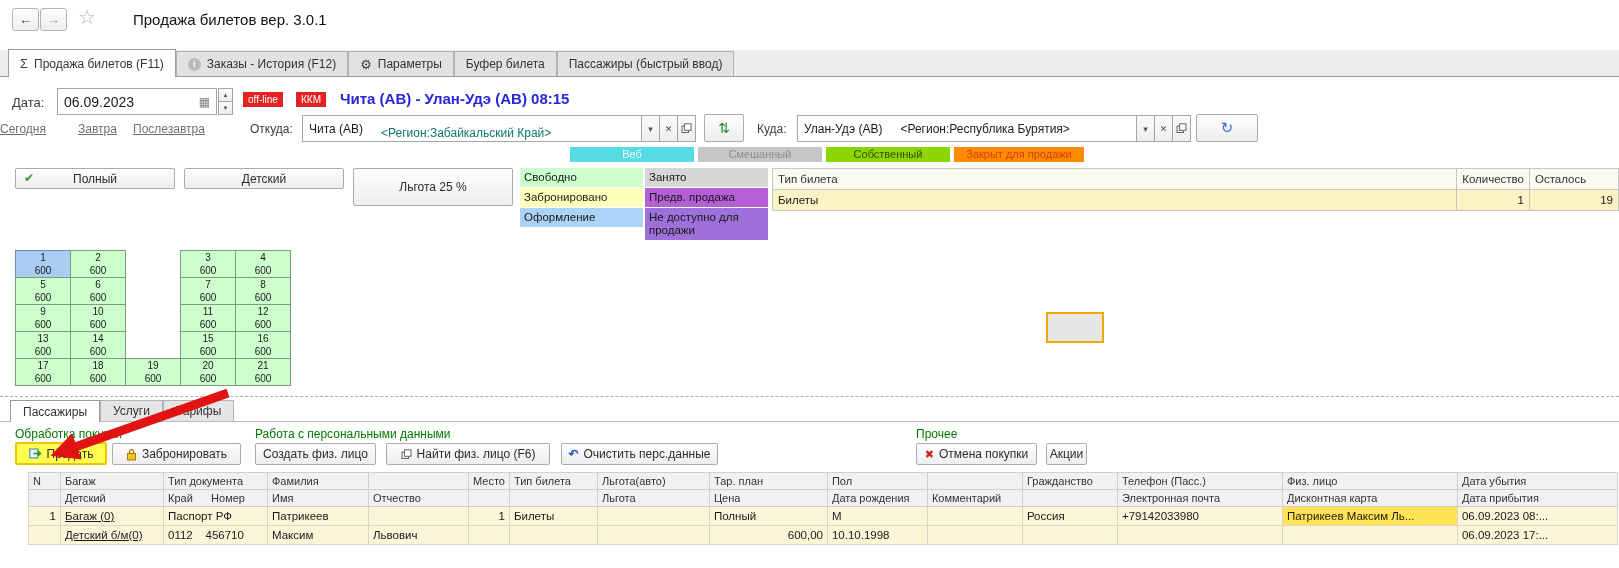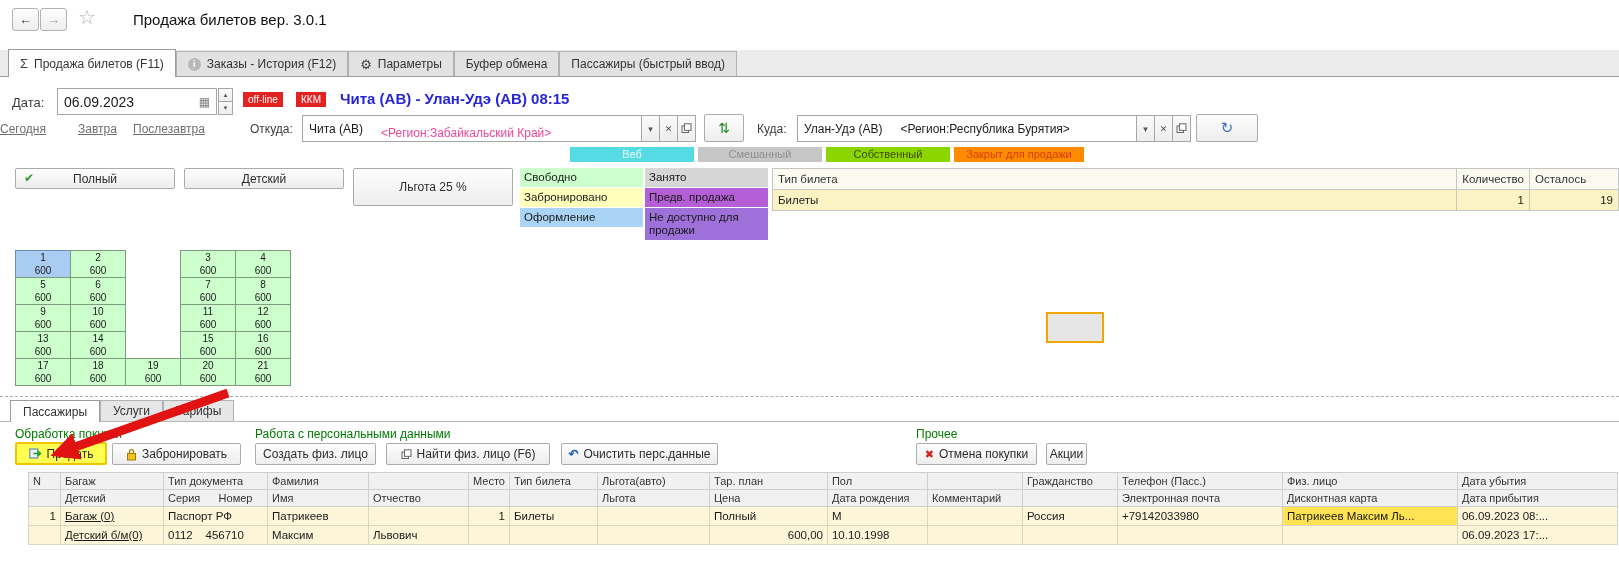--- a/index.html
+++ b/index.html
@@ -90,21 +90,21 @@
     </div>
     <div class="tab">
       <span class="infoicon">i</span>
       <span>Заказы - История (F12)</span>
     </div>
     <div class="tab">
       <span class="tabicon">⚙</span>
       <span>Параметры</span>
     </div>
     <div class="tab">
-      <span>Буфер обмена</span>
+      <span>Буфер билета</span>
     </div>
     <div class="tab">
       <span>Пассажиры (быстрый ввод)</span>
     </div>
   </div>
 
   <div class="abs lbl" style="left:12px;top:95px;font-size:13px;">Дата:</div>
   <div class="abs field" style="left:57px;top:88px;width:160px;height:27px;">
     <span style="font-size:14px;flex:1;">06.09.2023</span>
     <span style="color:#808080;font-size:12px;">▦</span>
@@ -121,21 +121,21 @@
   <div class="abs badge" style="left:296px;top:92px;">ККМ</div>
   <div class="abs route-header" style="left:340px;top:90px;">Чита (АВ) - Улан-Удэ (АВ) 08:15</div>
 
   <div class="abs qlink" style="left:0;top:122px;text-align:center;">Сегодня</div>
   <div class="abs qlink" style="left:78px;top:122px;">Завтра</div>
   <div class="abs qlink" style="left:133px;top:122px;">Послезавтра</div>
 
   <div class="abs lbl" style="left:250px;top:122px;">Откуда:</div>
   <div class="abs field" style="left:302px;top:115px;width:340px;height:27px;gap:18px;">
     <span>Чита (АВ)</span>
-    <span style="color:#ec4899;margin-top:8px;">&lt;Регион:Забайкальский Край&gt;</span>
+    <span style="color:#0f766e;margin-top:8px;">&lt;Регион:Забайкальский Край&gt;</span>
   </div>
   <div class="abs" style="left:642px;top:115px;display:flex;">
     <div class="minibtn">
         <span>▾</span>
       </div>
     <div class="minibtn">
         <span>✕</span>
       </div>
     <div class="minibtn">
       <svg width="11" height="11" viewBox="0 0 11 11">
@@ -389,21 +389,21 @@
           <th>Пол</th>
           <th></th>
           <th>Гражданство</th>
           <th>Телефон (Пасс.)</th>
           <th>Физ. лицо</th>
           <th>Дата убытия</th>
         </tr>
         <tr>
           <th></th>
           <th>Детский</th>
-          <th>Серия      Номер</th>
+          <th>Край      Номер</th>
           <th>Имя</th>
           <th>Отчество</th>
           <th></th>
           <th></th>
           <th>Льгота</th>
           <th>Цена</th>
           <th>Дата рождения</th>
           <th>Комментарий</th>
           <th></th>
           <th>Электронная почта</th>

